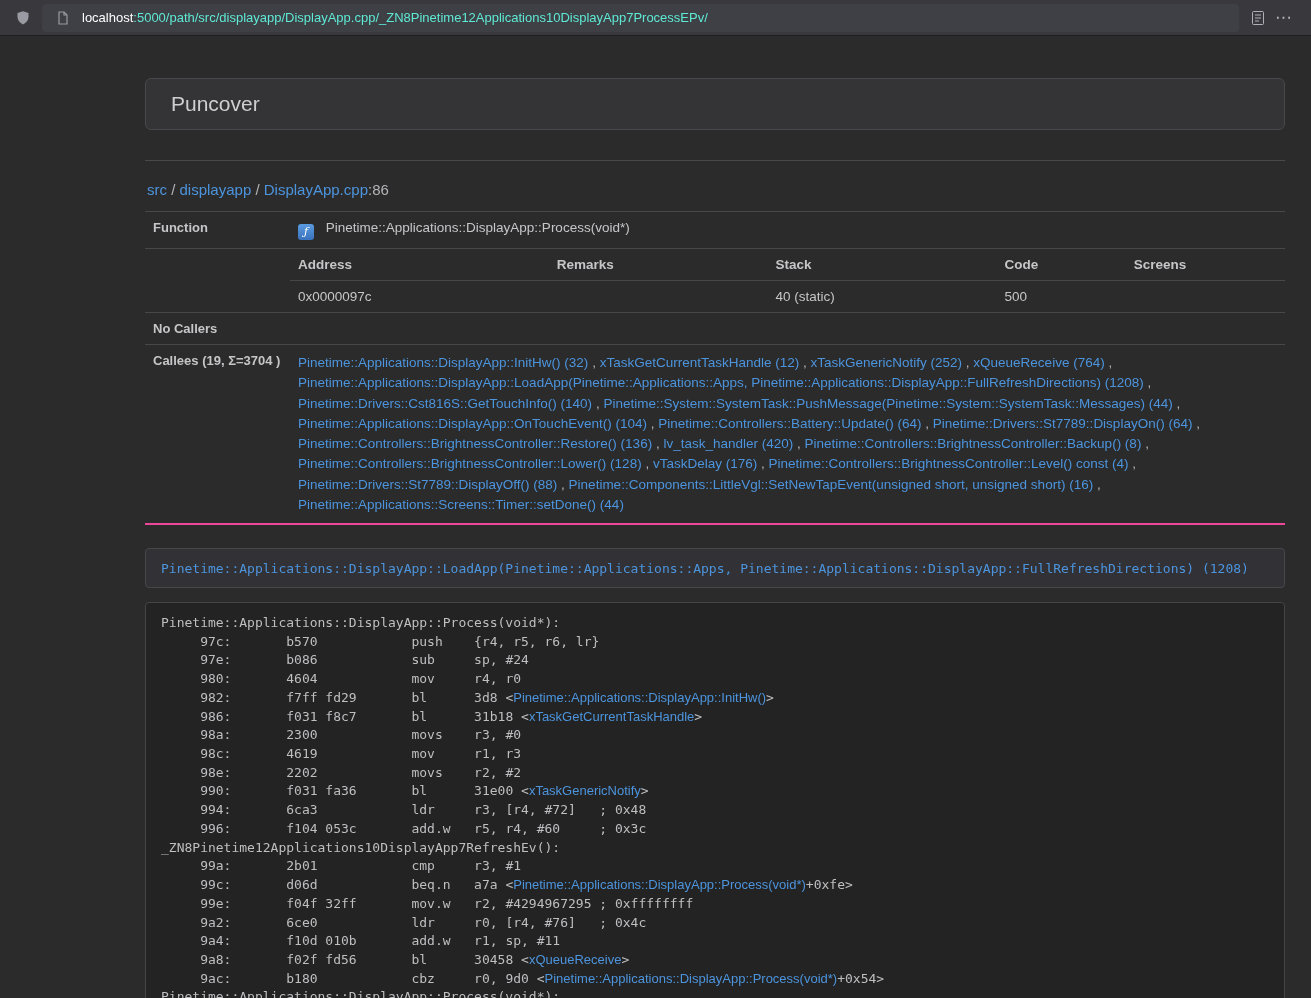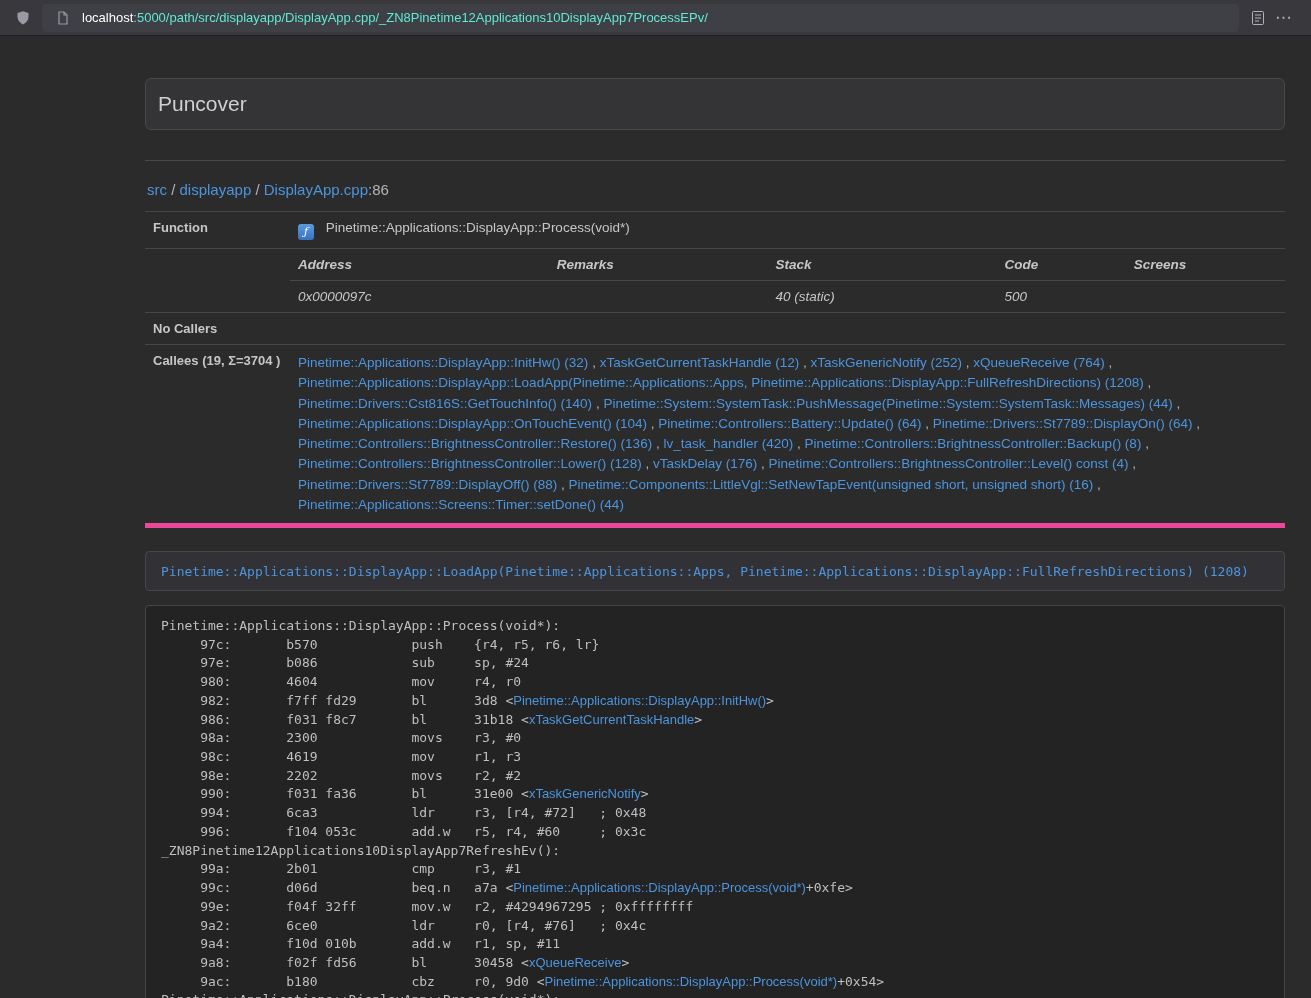--- a/index.html
+++ b/index.html
@@ -22,39 +22,39 @@
     display:flex; align-items:center; padding:0 10px; overflow:hidden; white-space:nowrap;
   }
   .url-text { font-size:13px; margin-left:8px; overflow:hidden; text-overflow:ellipsis; }
   .url-host { color:#ffffff; }
   .url-rest { color:#5eead4; }
   .dots { color:#b5b5bc; font-size:17px; line-height:36px; padding:0 6px; cursor:default; letter-spacing:1px; }
   
   .container { width:1140px; margin-left:145px; padding-top:42px; }
   .jumbotron {
     background:#343437; border:1px solid #49494d; border-radius:6px;
-    padding:13px 12px; margin-bottom:30px;
+    padding:13px 25px; margin-bottom:30px;
   }
   .jumbotron h1 { margin:0; font-size:21px; font-weight:400; color:#cfcfd3; }
   hr.rule { border:0; border-top:1px solid #49494c; margin:0 0 20px 0; }
   .breadcrumb { font-size:15px; margin:0 0 13px 2px; }
   a.lnk { color:var(--link); text-decoration:none; }
   .sep { color:#b3b3b8; }
   
   .symbol-table {
     width:100%; border-collapse:collapse; font-size:13.5px; color:#c6c6c9;
-    border-bottom:5px solid #ec4899; margin-bottom:23px;margin-top:11px;
+    border-bottom:2px solid #ec4899; margin-bottom:23px;margin-top:11px;
   }
   .symbol-table > tbody > tr > th,
   .symbol-table > tbody > tr > td {
     border-top:1px solid #474749; padding:8px; text-align:left; vertical-align:top;
   }
   th.rowhead { width:145px; font-weight:700; white-space:nowrap; font-size:13px; }
   td.p0 { padding:0 !important; }
-  .inner-table { width:100%; border-collapse:collapse; font-size:13.5px;font-style:italic; }
+  .inner-table { width:100%; border-collapse:collapse; font-size:13.5px; }
   .inner-table th { font-weight:700; padding:8px; border-bottom:1px solid #474749; text-align:left; }
   .inner-table td { padding:8px; }
   .sym-icon {
     display:inline-block; width:16px; height:16px; border-radius:3px;
     background:linear-gradient(#5a9be0,#3a72bd); color:#fff;
     font-size:11px; line-height:16px; text-align:center; margin-right:8px;
     vertical-align:-3px; font-style:italic; font-family:"DejaVu Serif", serif;
   }
   .func-name { color:#c6c6c9; }
   td.callees { line-height:1.5; }

